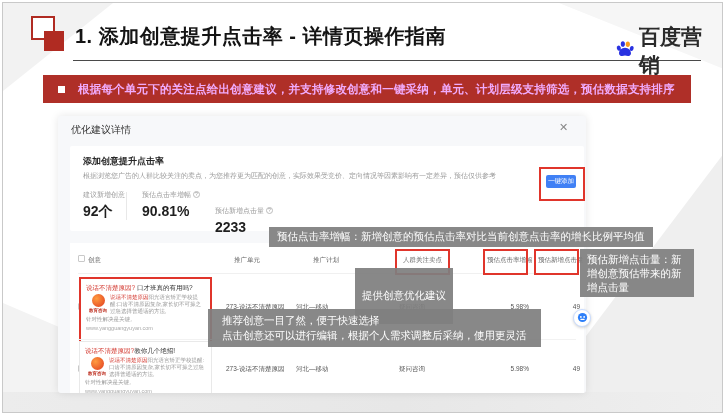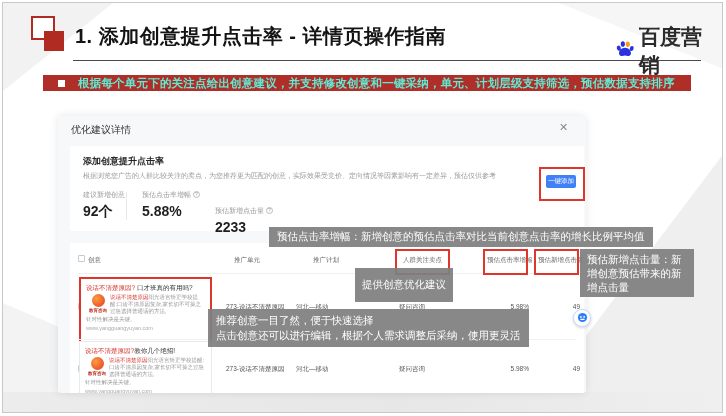--- a/index.html
+++ b/index.html
@@ -16,21 +16,21 @@
 
   
   .sq-outline { position:absolute; left:28px; top:13px; width:24px; height:24px; border:2px solid #b02b22; background:#fff; z-index:1; }
   .sq-fill { position:absolute; left:41px; top:28px; width:20px; height:20px; background:#b02b22; z-index:2; }
   .page-title { position:absolute; left:72px; top:20px; font-size:20px; font-weight:bold; color:#141414; z-index:2; letter-spacing:0.5px; }
   .title-rule { position:absolute; left:70px; top:57px; width:628px; height:1px; background:#4a4a4a; z-index:1; }
   .brand { position:absolute; left:612px; top:20px; display:flex; align-items:center; gap:4px; z-index:2; }
   .brand-text { font-size:21px; font-weight:bold; color:#2b2b2b; }
 
   
-  .banner { position:absolute; left:40px; top:72px; width:648px; height:16px; background:#af2f28; color:#5eead4; display:flex; align-items:center; z-index:2; }
+  .banner { position:absolute; left:40px; top:72px; width:648px; height:28px; background:#af2f28; color:#f0abfc; display:flex; align-items:center; z-index:2; }
   .banner-bullet { width:7px; height:7px; background:#fff; margin-left:15px; flex:0 0 auto; }
   .banner-text { font-size:11.5px; font-weight:bold; margin-left:13px; white-space:nowrap; letter-spacing:0.2px; }
 
   
   .panel { position:absolute; left:55px; top:113px; width:528px; height:277px; background:#f7f8fa; border-radius:3px; box-shadow:0 0 8px rgba(0,0,0,0.10); z-index:1; overflow:hidden; }
   .panel-title { position:absolute; left:13px; top:7px; font-size:10px; color:#333; }
   .panel-close { position:absolute; left:501px; top:5px; font-size:11px; color:#888; cursor:pointer; }
 
   .card { position:absolute; left:12px; top:30px; width:514px; height:85px; background:#fff; border-radius:2px; }
   .card-heading { position:absolute; left:13px; top:9px; font-size:9px; font-weight:bold; color:#262626; }
@@ -71,22 +71,22 @@
   .rb { position:absolute; border:2px solid #e0352b; z-index:3; pointer-events:none; }
   .rb-btn { left:536px; top:164px; width:46px; height:34px; }
   .rb-h1 { left:392px; top:246px; width:55px; height:26px; }
   .rb-h2 { left:480px; top:246px; width:45px; height:26px; }
   .rb-h3 { left:531px; top:246px; width:45px; height:26px; }
 
   
   .tt { position:absolute; background:rgba(127,127,127,0.93); color:#fff; font-size:10.5px; z-index:4; }
   .tt1 { left:266px; top:224px; padding:3px 8px; white-space:nowrap; }
   .tt2 { left:577px; top:246px; width:114px; padding:3px 7px; line-height:14px; }
-  .tt3 { left:352px; top:265px; padding:10px 7px; white-space:nowrap; }
-  .tt4 { left:205px; top:306px; padding:4px 8px; line-height:15px; }
+  .tt3 { left:352px; top:265px; padding:21px 7px; white-space:nowrap; }
+  .tt4 { left:205px; top:306px; padding:4px 14px; line-height:15px; }
   .tt4 div { white-space:nowrap; }
 
   
   .assist { position:absolute; left:570px; top:306px; width:18px; height:18px; border-radius:50%; background:#fff; border:1px solid #c9dcff; box-shadow:0 1px 3px rgba(0,0,0,0.18); display:flex; align-items:center; justify-content:center; z-index:5; cursor:pointer; }
 </style>
 </head>
 <body>
 
 <div class="slide">
   <div class="poly poly-tl"></div>
@@ -125,21 +125,21 @@
       <div class="card-heading">添加创意提升点击率</div>
       <div class="card-desc">根据浏览您广告的人群比较关注的卖点，为您推荐更为匹配的创意，实际效果受竞价、定向情况等因素影响有一定差异，预估仅供参考</div>
 
       <div class="stat s1">
         <div class="stat-label">建议新增创意</div>
         <div class="stat-value">92个</div>
       </div>
       <div class="stat-divider"></div>
       <div class="stat s2">
         <div class="stat-label"><span>预估点击率增幅</span><span class="info-dot">?</span></div>
-        <div class="stat-value">5.88%</div>
+        <div class="stat-value">90.81%</div>
       </div>
       <div class="stat s3">
         <div class="stat-label"><span>预估新增点击量</span><span class="info-dot">?</span></div>
         <div class="stat-value">2233</div>
       </div>
 
       <button class="add-btn">一键添加</button>
     </div>
 
     <div class="tbl">

